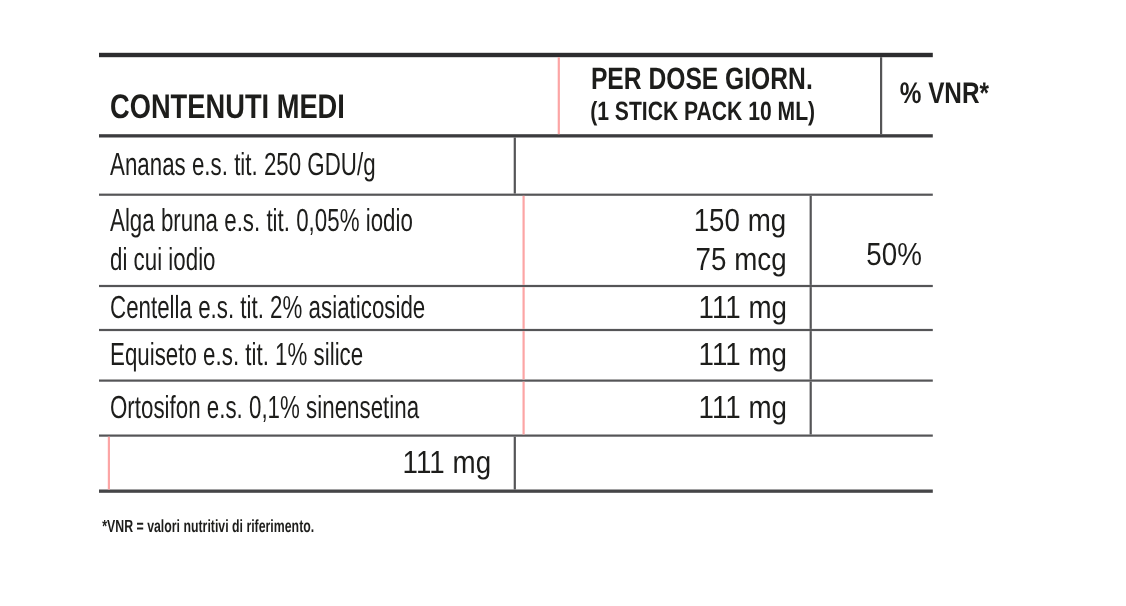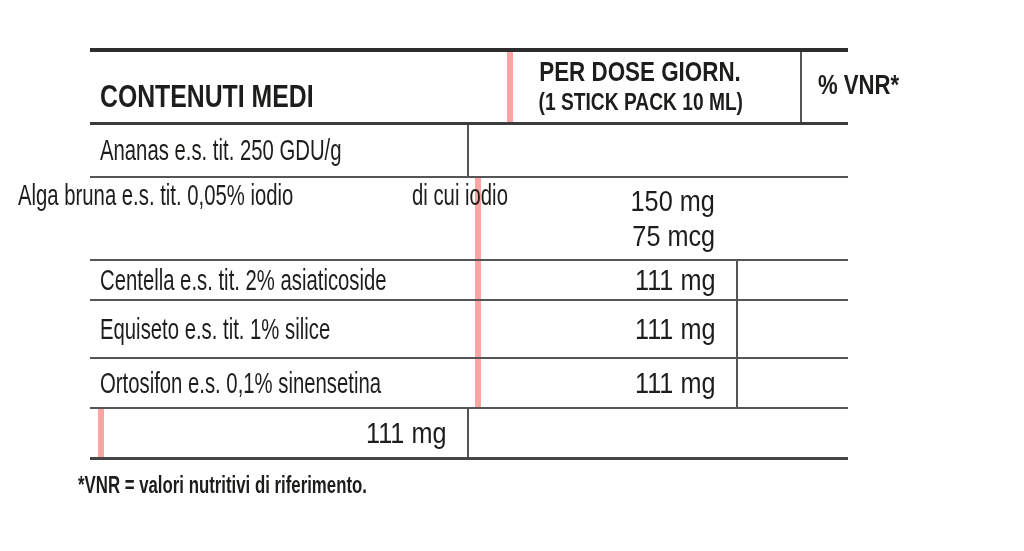--- a/index.html
+++ b/index.html
@@ -25,52 +25,52 @@
   .row {
     display: grid;
     grid-template-columns: 377px 269px 112px;
     border-bottom: 2px solid #555557;
     box-sizing: border-box;
   }
   .row.header { height: 73px; border-bottom: 3px solid #3c3c3e; gap: 32px; }
   .r1 { height: 53px; }
   .r2 { height: 83px; }
   .r3 { height: 40px; }
-  .r4 { height: 58px; }
+  .r4 { height: 46px; }
   .r5 { height: 50px; }
   .r6 { height: 48px; border-bottom: none; }
 
   .cell { display: flex; align-items: center; box-sizing: border-box; overflow: visible; }
   .c1 { justify-content: flex-start; padding-left: 10px; }
-  .c2 { justify-content: flex-end; padding-right: 21px; border-left: 6px solid #fca5a5; margin-left: 8px; }
+  .c2 { justify-content: flex-end; padding-right: 21px; border-left: 2px solid #fca5a5; margin-left: 8px; }
   .c3 { justify-content: flex-end; padding-right: 10px; border-left: 2px solid #555557; }
 
   .h-c1 { align-items: flex-end; padding-bottom: 7px; }
   .h-c2 { flex-direction: column; justify-content: flex-end; align-items: center; padding: 0 0 6px 0; }
   .h-c3 { align-items: center; justify-content: center; padding: 0 0 3px 4px; }
 
-  .multi-l { align-items: flex-start; justify-content: center; line-height: 35px; }
+  .multi-l { flex-direction: column; align-items: flex-start; justify-content: center; line-height: 35px; }
   .multi-r { flex-direction: column; align-items: flex-end; justify-content: center; line-height: 35px; }
   .bottom-al { align-items: flex-end; padding-bottom: 10px; }
 
   .sx { display: inline-block; white-space: nowrap; }
   .name-text  { font-size: 29px; transform: scaleX(0.70); transform-origin: 0 50%; }
   .value-text { font-size: 29px; transform: scaleX(0.87); transform-origin: 100% 50%; }
   .vnr-text   { font-size: 29px; transform: scaleX(0.87); transform-origin: 100% 50%; }
 
   .hdr-contents { font-size: 31px; font-weight: bold; letter-spacing: 0px; transform: scaleX(0.80); transform-origin: 0 50%; }
   .hdr-dose1 { font-size: 28px; font-weight: bold; transform: scaleX(0.80); transform-origin: 50% 50%; }
   .hdr-dose2 { font-size: 24px; font-weight: bold; transform: scaleX(0.80); transform-origin: 50% 50%; }
   .hdr-vnr   { font-size: 27px; font-weight: bold; transform: scaleX(0.82); transform-origin: 50% 50%; }
 
   .footnote {
     position: absolute;
-    left: 78px;
+    left: 93px;
     top: 471px;
-    font-size: 24px;
+    font-size: 16px;
     font-weight: bold;
   }
   .footnote .sx { transform: scaleX(0.70); transform-origin: 0 50%; }
 </style>
 </head>
 <body>
 
 <div class="sheet">
 
   <div class="ntable">
@@ -98,20 +98,23 @@
     </div>
 
     <div class="row r2">
       <div class="cell c1 multi-l">
         <span class="sx name-text">Alga bruna e.s. tit. 0,05% iodio</span>
         <span class="sx name-text">di cui iodio</span>
       </div>
       <div class="cell c2 multi-r">
         <span class="sx value-text">150 mg</span>
         <span class="sx value-text">75 mcg</span>
+      </div>
+      <div class="cell c3 bottom-al">
+        <span class="sx vnr-text">50%</span>
       </div>
     </div>
 
     <div class="row r3">
       <div class="cell c1">
         <span class="sx name-text">Centella e.s. tit. 2% asiaticoside</span>
       </div>
       <div class="cell c2">
         <span class="sx value-text">111 mg</span>
       </div>

